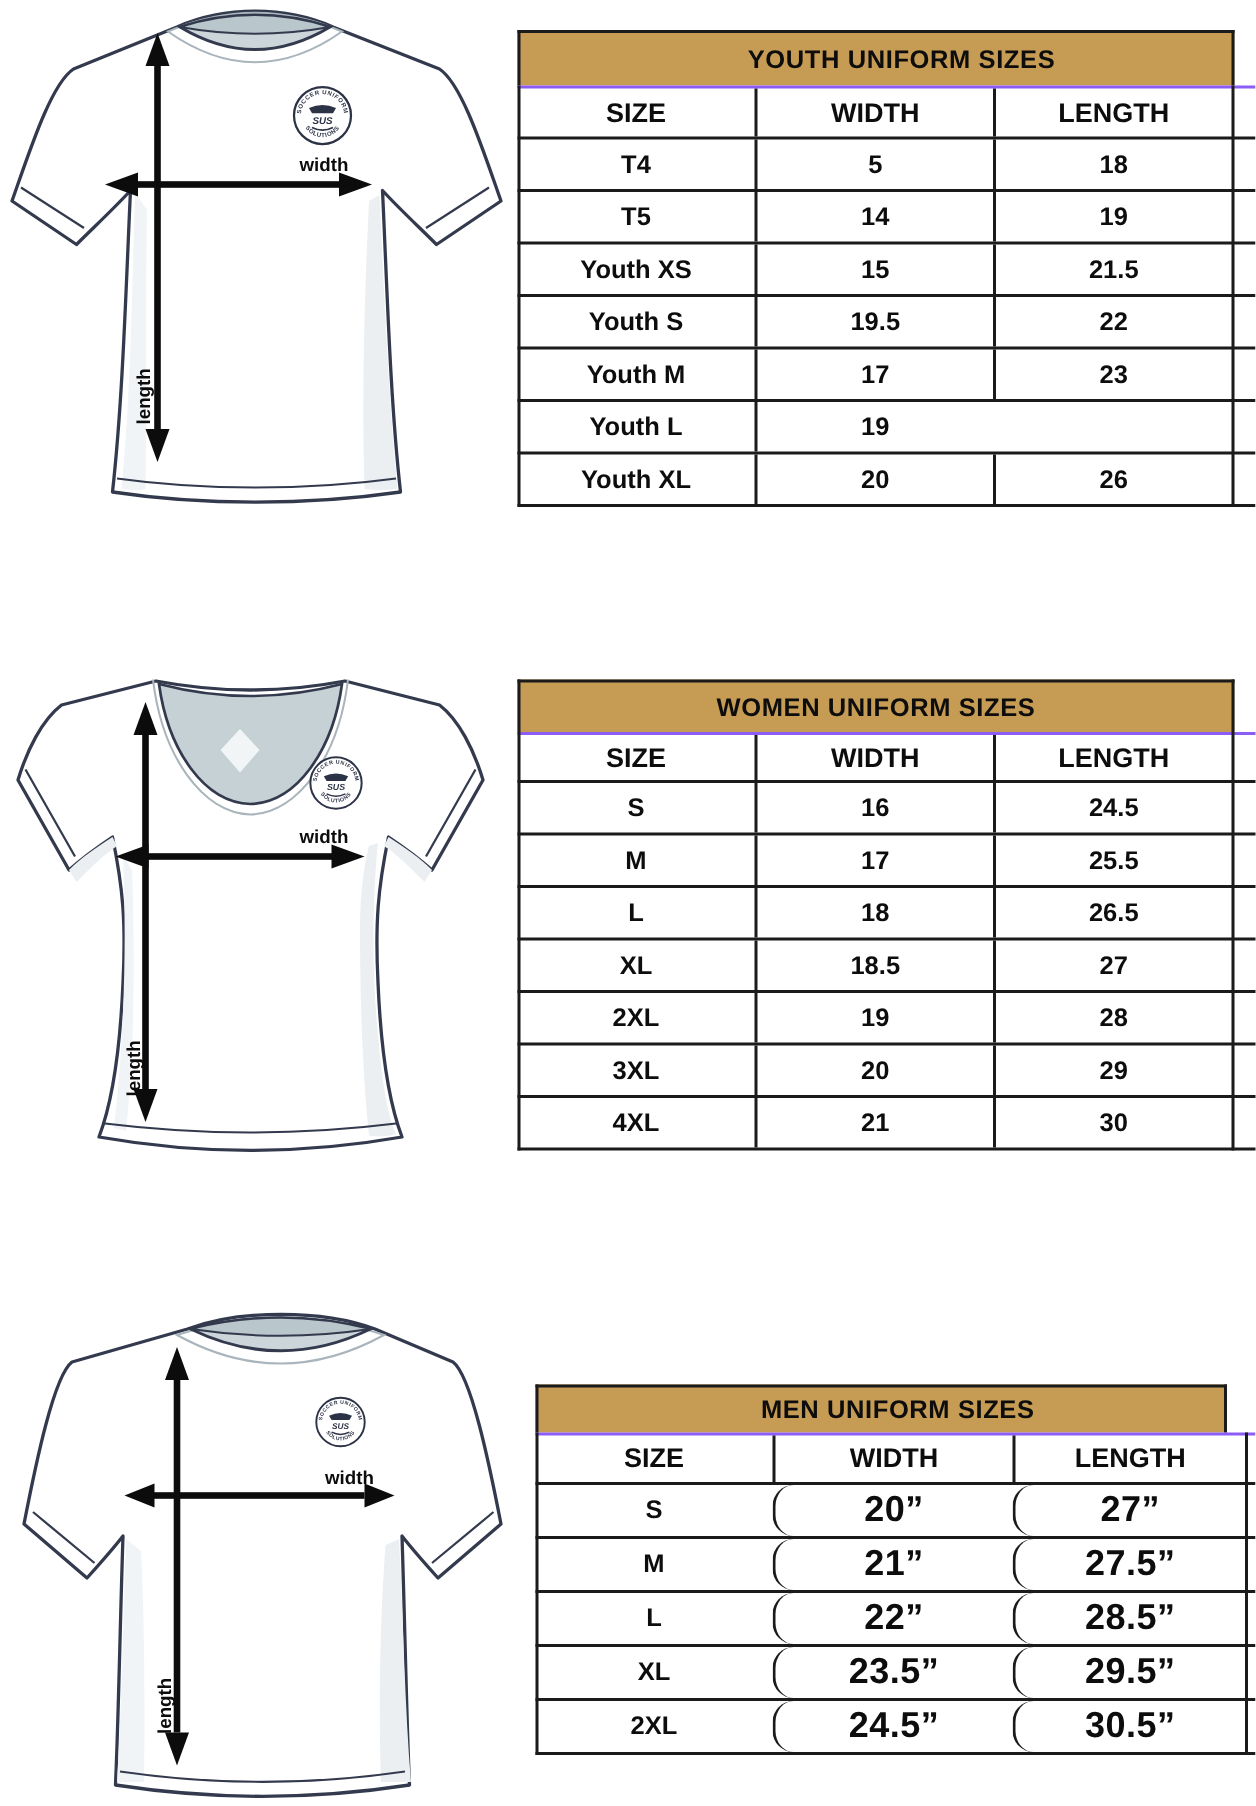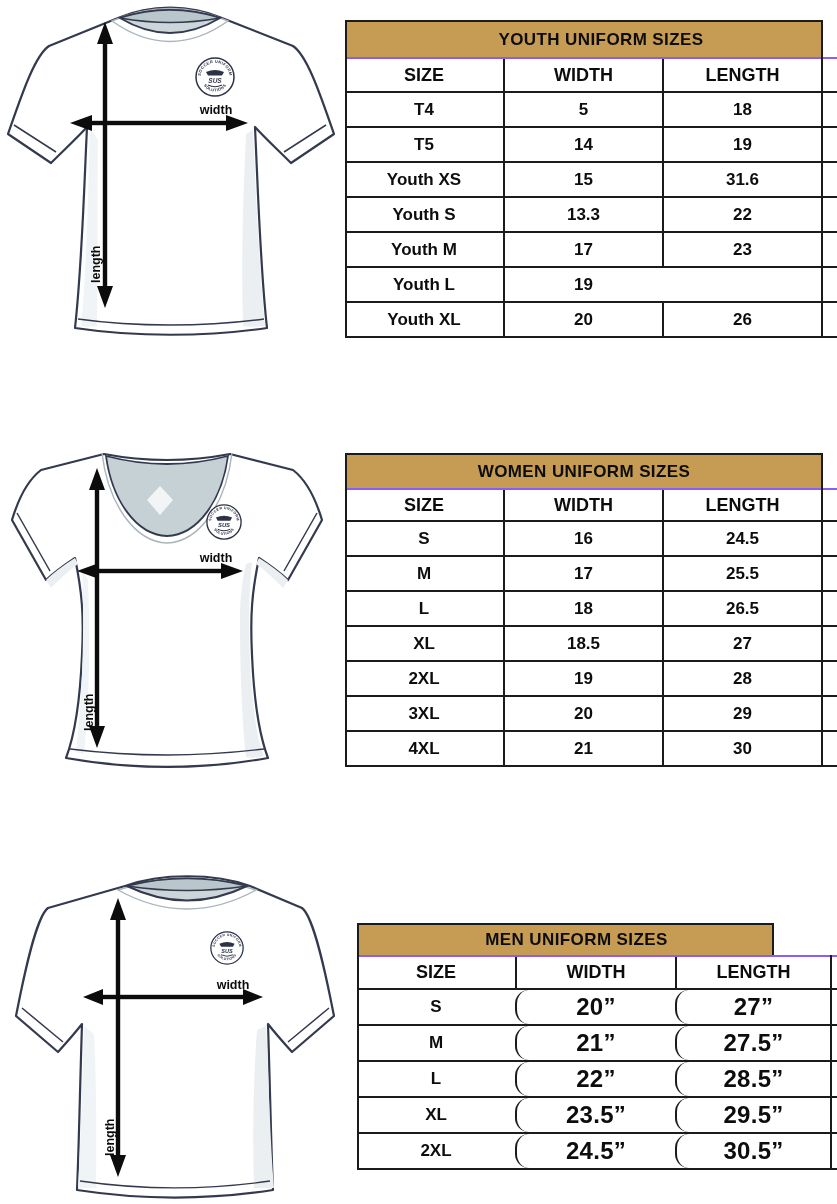--- a/index.html
+++ b/index.html
@@ -39,21 +39,21 @@
   .sz-row.head .sz-cell{font-size:18px;}
   .y .sz-row,.w .sz-row{height:35px;}
   .y .sz-row.head{height:36px;}
   .w .sz-row.head{height:34px;}
   .m .sz-row{height:36px;}
   .m .sz-row.head{height:35px;}
   .m .sz-row:not(.head) .c1,
   .m .sz-row:not(.head) .c2{font-size:24px;letter-spacing:.3px;border-radius:14px;}
   .y .t-title{width:478px;height:37px;padding-left:34px;}
   .w .t-title{width:478px;height:35px;}
-  .m .t-title{width:417px;height:32px;padding-left:22px;}
+  .m .t-title{width:461px;height:32px;padding-left:22px;}
 </style>
 </head>
 <body>
 
 <svg class="shirt" style="left:0;top:0" width="340" height="348" viewBox="0 0 340 348">
   <path fill="#ffffff" stroke="#343a4e" stroke-width="2.2" stroke-linejoin="round" d="M118,18 C150,4 190,4 222,18 L293,46 C308,56 322,100 334,134 L291,163
            C279,151 266,139 255,127 C258,190 260,265 267,328 C205,337 135,337 75,328
            C82,265 84,190 87,127 C76,139 63,151 51,163 L8,134 C20,100 34,56 49,46 Z"></path>
   <path fill="#eceff2" d="M253,130 C256,195 259,265 265,326 C257,327 249,327 243,326 C241,262 243,195 246,134 Z"></path>
   <path fill="#f1f4f6" d="M90,128 C88,195 87,265 81,326 C88,327 93,327 97,326 C98,262 97,195 98,140 Z"></path>
@@ -181,25 +181,25 @@
           <div class="sz-cell c2">18</div>
         </div>
         <div class="sz-row">
           <div class="sz-cell c0">T5</div>
           <div class="sz-cell c1">14</div>
           <div class="sz-cell c2">19</div>
         </div>
         <div class="sz-row">
           <div class="sz-cell c0">Youth XS</div>
           <div class="sz-cell c1">15</div>
-          <div class="sz-cell c2">31.6</div>
+          <div class="sz-cell c2">21.5</div>
         </div>
         <div class="sz-row">
           <div class="sz-cell c0">Youth S</div>
-          <div class="sz-cell c1">13.3</div>
+          <div class="sz-cell c1">19.5</div>
           <div class="sz-cell c2">22</div>
         </div>
         <div class="sz-row">
           <div class="sz-cell c0">Youth M</div>
           <div class="sz-cell c1">17</div>
           <div class="sz-cell c2">23</div>
         </div>
         <div class="sz-row">
           <div class="sz-cell c0">Youth L</div>
           <div class="sz-cell c1">19</div>

